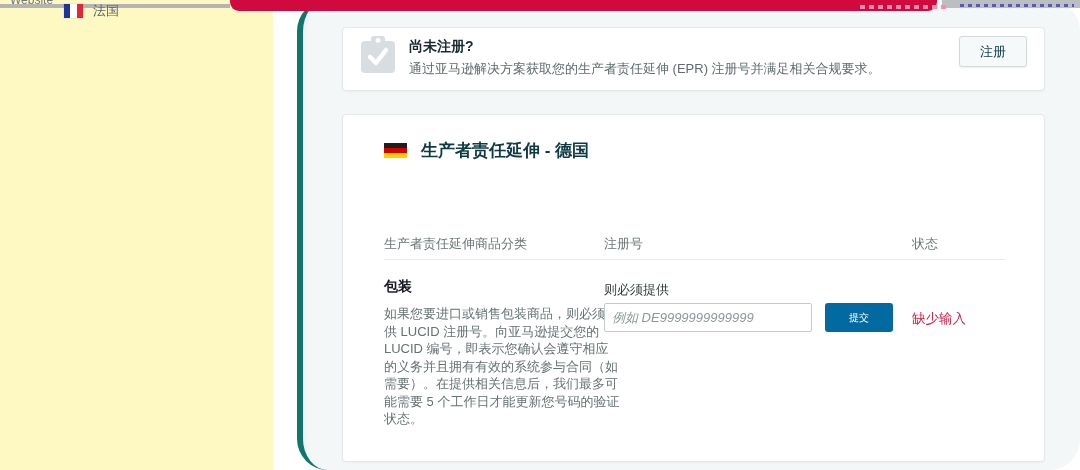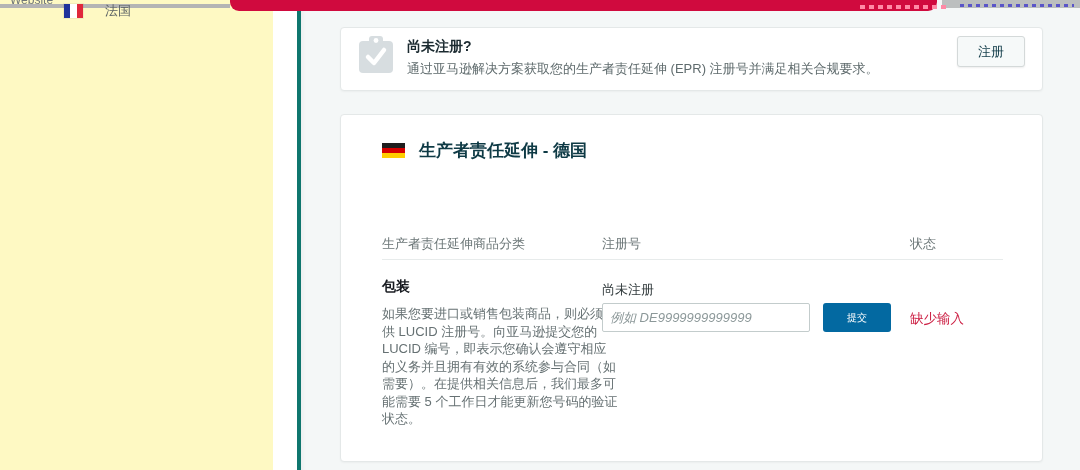--- a/index.html
+++ b/index.html
@@ -5,39 +5,39 @@
   * { box-sizing: border-box; margin: 0; padding: 0; }
   html,body { background:#fff; }
   body { font-family: "Liberation Sans", "DejaVu Sans", sans-serif; }
 
   .stage { position:relative; width:1080px; height:470px; background:#fff; overflow:hidden; }
 
   
   .left-panel { position:absolute; left:0; top:0; width:273px; height:470px; background:#fef9c3;text-align:center; }
   .tab-label { position:absolute; left:10px; top:-7px; font-size:12px; color:#6f7678; }
   .tab-bar { position:absolute; left:0; top:4px; width:230px; height:4px; background:#b4b4b4; }
-  .locale-row { position:absolute; left:64px; top:2px; display:flex; align-items:center; gap:22px; cursor:pointer; }
+  .locale-row { position:absolute; left:64px; top:2px; display:flex; align-items:center; gap:10px; cursor:pointer; }
   .flag-fr { width:19px; height:14px; display:flex; flex-shrink:0; box-shadow:0 0 0 1px rgba(0,0,0,.05); }
   .flag-fr i { flex:1; }
   .flag-fr .b { background:#20339b; }
   .flag-fr .w { background:#fff; }
   .flag-fr .r { background:#e0283b; }
   .locale-label { font-size:13px; color:#5a6264; }
 
   .redbar { position:absolute; left:230px; top:-8px; width:707px; height:19px;
             background:#d00a3e; border-radius:9px; z-index:6; }
   .pink-marks { position:absolute; left:630px; bottom:2px; width:86px; height:4px;
             background:repeating-linear-gradient(90deg,#ff8aa6 0 5px, rgba(0,0,0,0) 5px 9px); }
   .graybar-right { position:absolute; left:942px; top:0; width:138px; height:8px; background:#bcbfbf; z-index:5; }
   .blue-marks { position:absolute; left:18px; bottom:1px; width:114px; height:3px;
             background:repeating-linear-gradient(90deg,#5a55c8 0 4px, rgba(0,0,0,0) 4px 8px); }
 
   
   .main { position:absolute; left:297px; top:0; width:783px; height:470px; background:#f4f7f7;
-          border-left:4px solid #0f766e; box-shadow: inset 6px 0 6px -6px rgba(0,0,0,.07); }
+          border-left:6px solid #0f766e; box-shadow: inset 6px 0 6px -6px rgba(0,0,0,.07); border-radius: 31px; }
 
   .card { position:absolute; background:#fff; border:1px solid #e4e8e8; border-radius:4px;
           box-shadow:0 1px 2px rgba(0,0,0,.04); }
 
   
   .card1 { left:39px; top:27px; width:703px; height:64px; }
   .clip-icon { position:absolute; left:16px; top:7px; width:38px; height:42px; }
   .banner-text { position:absolute; left:66px; top:10px; right:110px; }
   .banner-text h3 { font-size:14px; font-weight:bold; color:#1b2a30; margin-bottom:4px; }
   .banner-text p { font-size:13px; color:#5f6b6d; }
@@ -126,21 +126,21 @@
       <span class="th th2">注册号</span>
       <span class="th th3">状态</span>
       <div class="divider"></div>
 
       <div class="cell-cat">
         <h4>包装</h4>
         <p>如果您要进口或销售包装商品，则必须提供 LUCID 注册号。向亚马逊提交您的 LUCID 编号，即表示您确认会遵守相应的义务并且拥有有效的系统参与合同（如需要）。在提供相关信息后，我们最多可能需要 5 个工作日才能更新您号码的验证状态。</p>
       </div>
 
       <div class="cell-reg">
-        <label>尚未注册</label>
+        <label>则必须提供</label>
         <input type="text" class="reg-input" placeholder="例如 DE9999999999999" style="">
         <button class="btn-primary">提交</button>
         <span class="status-error">缺少输入</span>
       </div>
     </section>
   </div>
 
   <div class="redbar">
     <span class="pink-marks"></span>
   </div>

